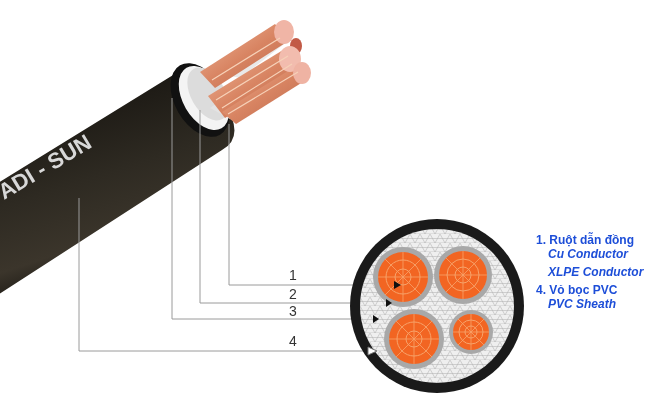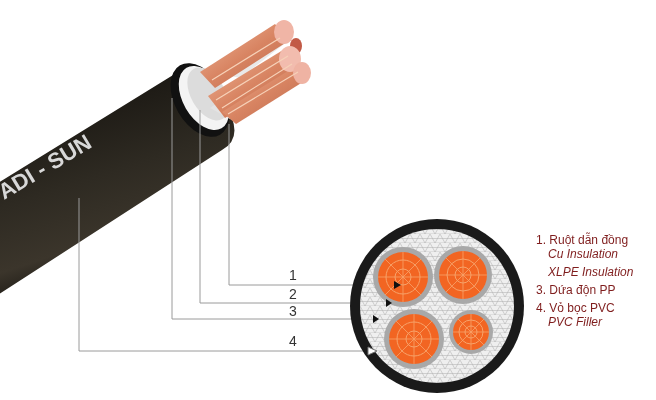--- a/index.html
+++ b/index.html
@@ -1,18 +1,18 @@
 <!DOCTYPE html>
 <html><head>
 <meta charset="utf-8">
 <style>
   html, body { margin:0; padding:0; background:#ffffff; }
   body { width:656px; height:400px; position:relative; overflow:hidden; font-family:"Liberation Sans", sans-serif; }
   #stage { position:absolute; left:0; top:0; width:656px; height:400px; }
-  .legend { position:absolute; left:536px; top:233px; width:120px; color:#7f1d1d; }
+  .legend { position:absolute; left:536px; top:233px; width:120px; color:#1d4ed8;font-weight:bold; }
   .legend-item { margin-bottom:4px; }
   .legend-vn { font-size:12px; line-height:14px; }
   .legend-en { font-size:12px; line-height:14px; font-style:italic; padding-left:12px; }
   .num-label { position:absolute; font-size:14px; color:#333; width:20px; text-align:center; }
 </style>
 </head>
 <body>
 
 <div id="stage">
   <svg width="656" height="400" viewBox="0 0 656 400" xmlns="http://www.w3.org/2000/svg">
@@ -114,26 +114,25 @@
   
   <div class="num-label" style="left:283px; top:267px;">1</div>
   <div class="num-label" style="left:283px; top:286px;">2</div>
   <div class="num-label" style="left:283px; top:303px;">3</div>
   <div class="num-label" style="left:283px; top:333px;">4</div>
 
   
   <div class="legend">
     <div class="legend-item">
       <div class="legend-vn">1. Ruột dẫn đồng</div>
-      <div class="legend-en">Cu Insulation</div>
+      <div class="legend-en">Cu Conductor</div>
     </div>
     <div class="legend-item">
-      <div class="legend-en">XLPE Insulation</div>
+      <div class="legend-en">XLPE Conductor</div>
     </div>
     <div class="legend-item">
-      <div class="legend-vn">3. Dứa độn PP</div>
     </div>
     <div class="legend-item">
       <div class="legend-vn">4. Vỏ bọc PVC</div>
-      <div class="legend-en">PVC Filler</div>
+      <div class="legend-en">PVC Sheath</div>
     </div>
   </div>
 </div>
 
 </body></html>

